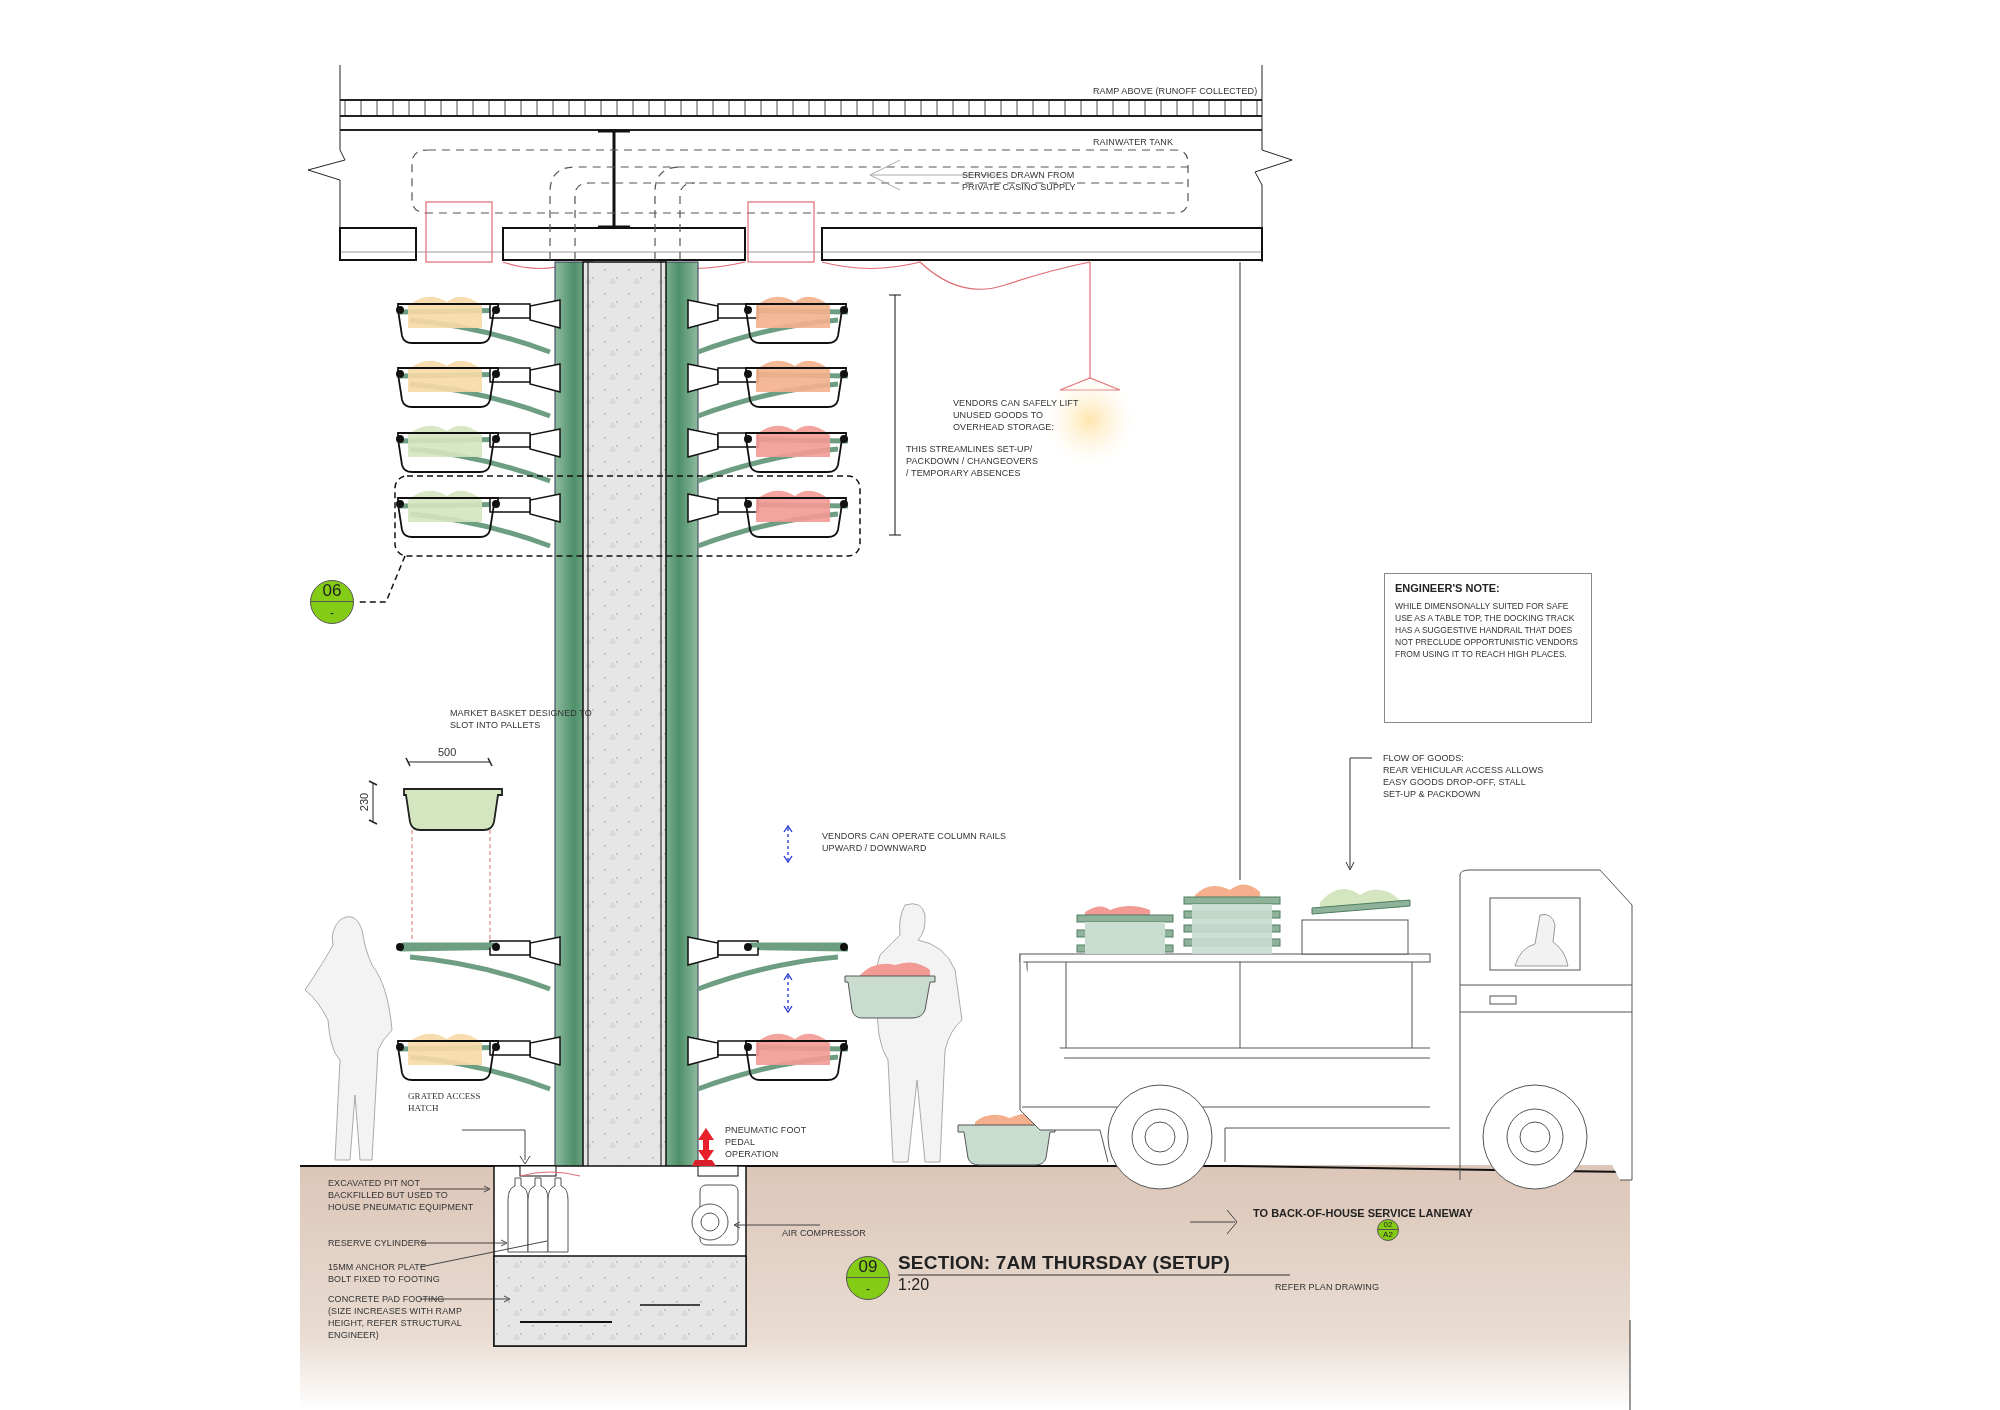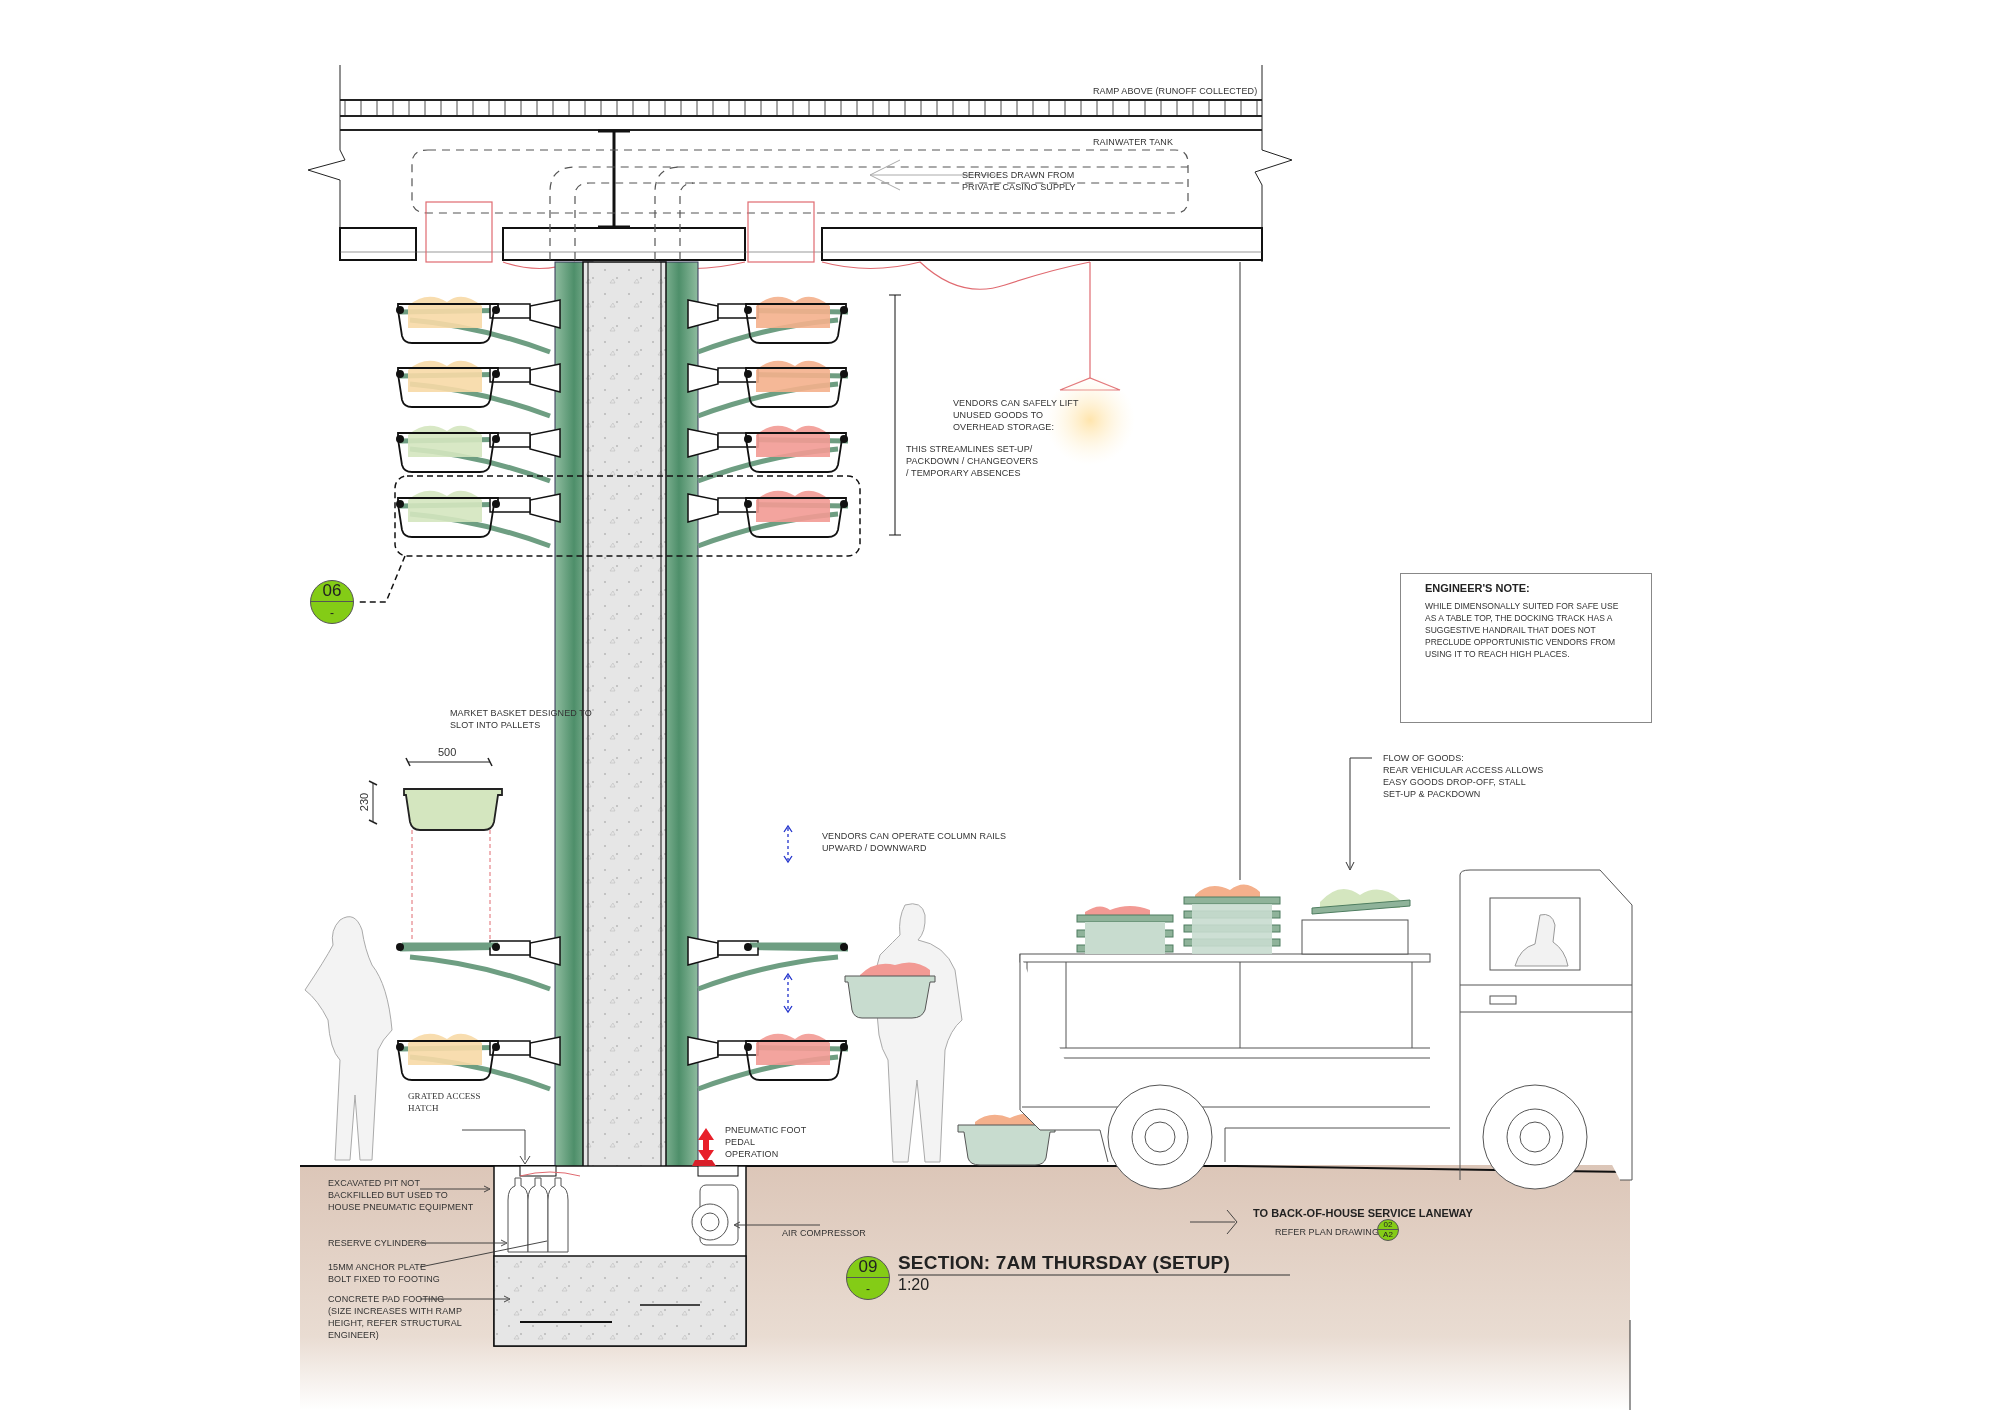--- a/index.html
+++ b/index.html
@@ -1,19 +1,19 @@
 <!DOCTYPE html>
 <html><head>
 <meta charset="utf-8">
 <style>
   html, body { margin:0; padding:0; background:#ffffff; }
   body { width:2000px; height:1410px; position:relative; overflow:hidden; font-family:"Liberation Sans", sans-serif; color:#222; }
   svg { position:absolute; left:0; top:0; }
   .lbl { position:absolute; font-size:9px; line-height:12px; color:#333; text-transform:uppercase; letter-spacing:0.1px; white-space:nowrap; }
-  .note-box { position:absolute; left:1384px; top:573px; width:252px; height:150px; border:1.5px solid #888; background:#fff; padding:8px 24px; box-sizing:border-box;margin-left:16px; }
+  .note-box { position:absolute; left:1384px; top:573px; width:208px; height:150px; border:1.5px solid #888; background:#fff; padding:8px 10px; box-sizing:border-box; }
   .note-title { font-weight:bold; font-size:11px; margin-bottom:6px; }
   .note-p { font-size:8.5px; line-height:12px; margin:0 0 6px 0; color:#333; }
   .title-main { position:absolute; left:898px; top:1252px; font-size:19px; font-weight:bold; color:#222; letter-spacing:0.2px; }
   .title-scale { position:absolute; left:898px; top:1276px; font-size:16px; color:#222; }
   .bubble { position:absolute; border:1.3px solid #555; border-radius:50%; background:#84cc16; text-align:center; font-size:17px; line-height:20px; }
   .bubble .top { display:block; border-bottom:1.3px solid #555; }
   .dim { position:absolute; font-size:11px; color:#333; }
   .bold-lbl { position:absolute; font-size:11px; font-weight:bold; color:#222; white-space:nowrap; }
 </style>
 </head>
@@ -469,21 +469,21 @@
 <div class="lbl" style="left:328px;top:1293px;">
   <div>CONCRETE PAD FOOTING</div>
   <div>(SIZE INCREASES WITH RAMP</div>
   <div>HEIGHT, REFER STRUCTURAL</div>
   <div>ENGINEER)</div>
 </div>
 
 <div class="lbl" style="left:782px;top:1219px;margin-top:8px;">AIR COMPRESSOR</div>
 
 <div class="bold-lbl" style="left:1253px;top:1207px;">TO BACK-OF-HOUSE SERVICE LANEWAY</div>
-<div class="lbl" style="left:1275px;top:1226px;text-align:right;">REFER PLAN DRAWING</div>
+<div class="lbl" style="left:1275px;top:1281px;text-align:right;">REFER PLAN DRAWING</div>
 <div class="bubble" style="left:1377px;top:1219px;width:20px;height:20px;font-size:8px;line-height:9px;">
   <span class="top">02</span>
   <span>A2</span>
 </div>
 
 <div class="bubble" style="left:846px;top:1256px;width:42px;height:42px;">
   <span class="top">09</span>
   <span style="font-size:12px;">-</span>
 </div>
 <div class="title-main">SECTION: 7AM THURSDAY (SETUP)</div>

